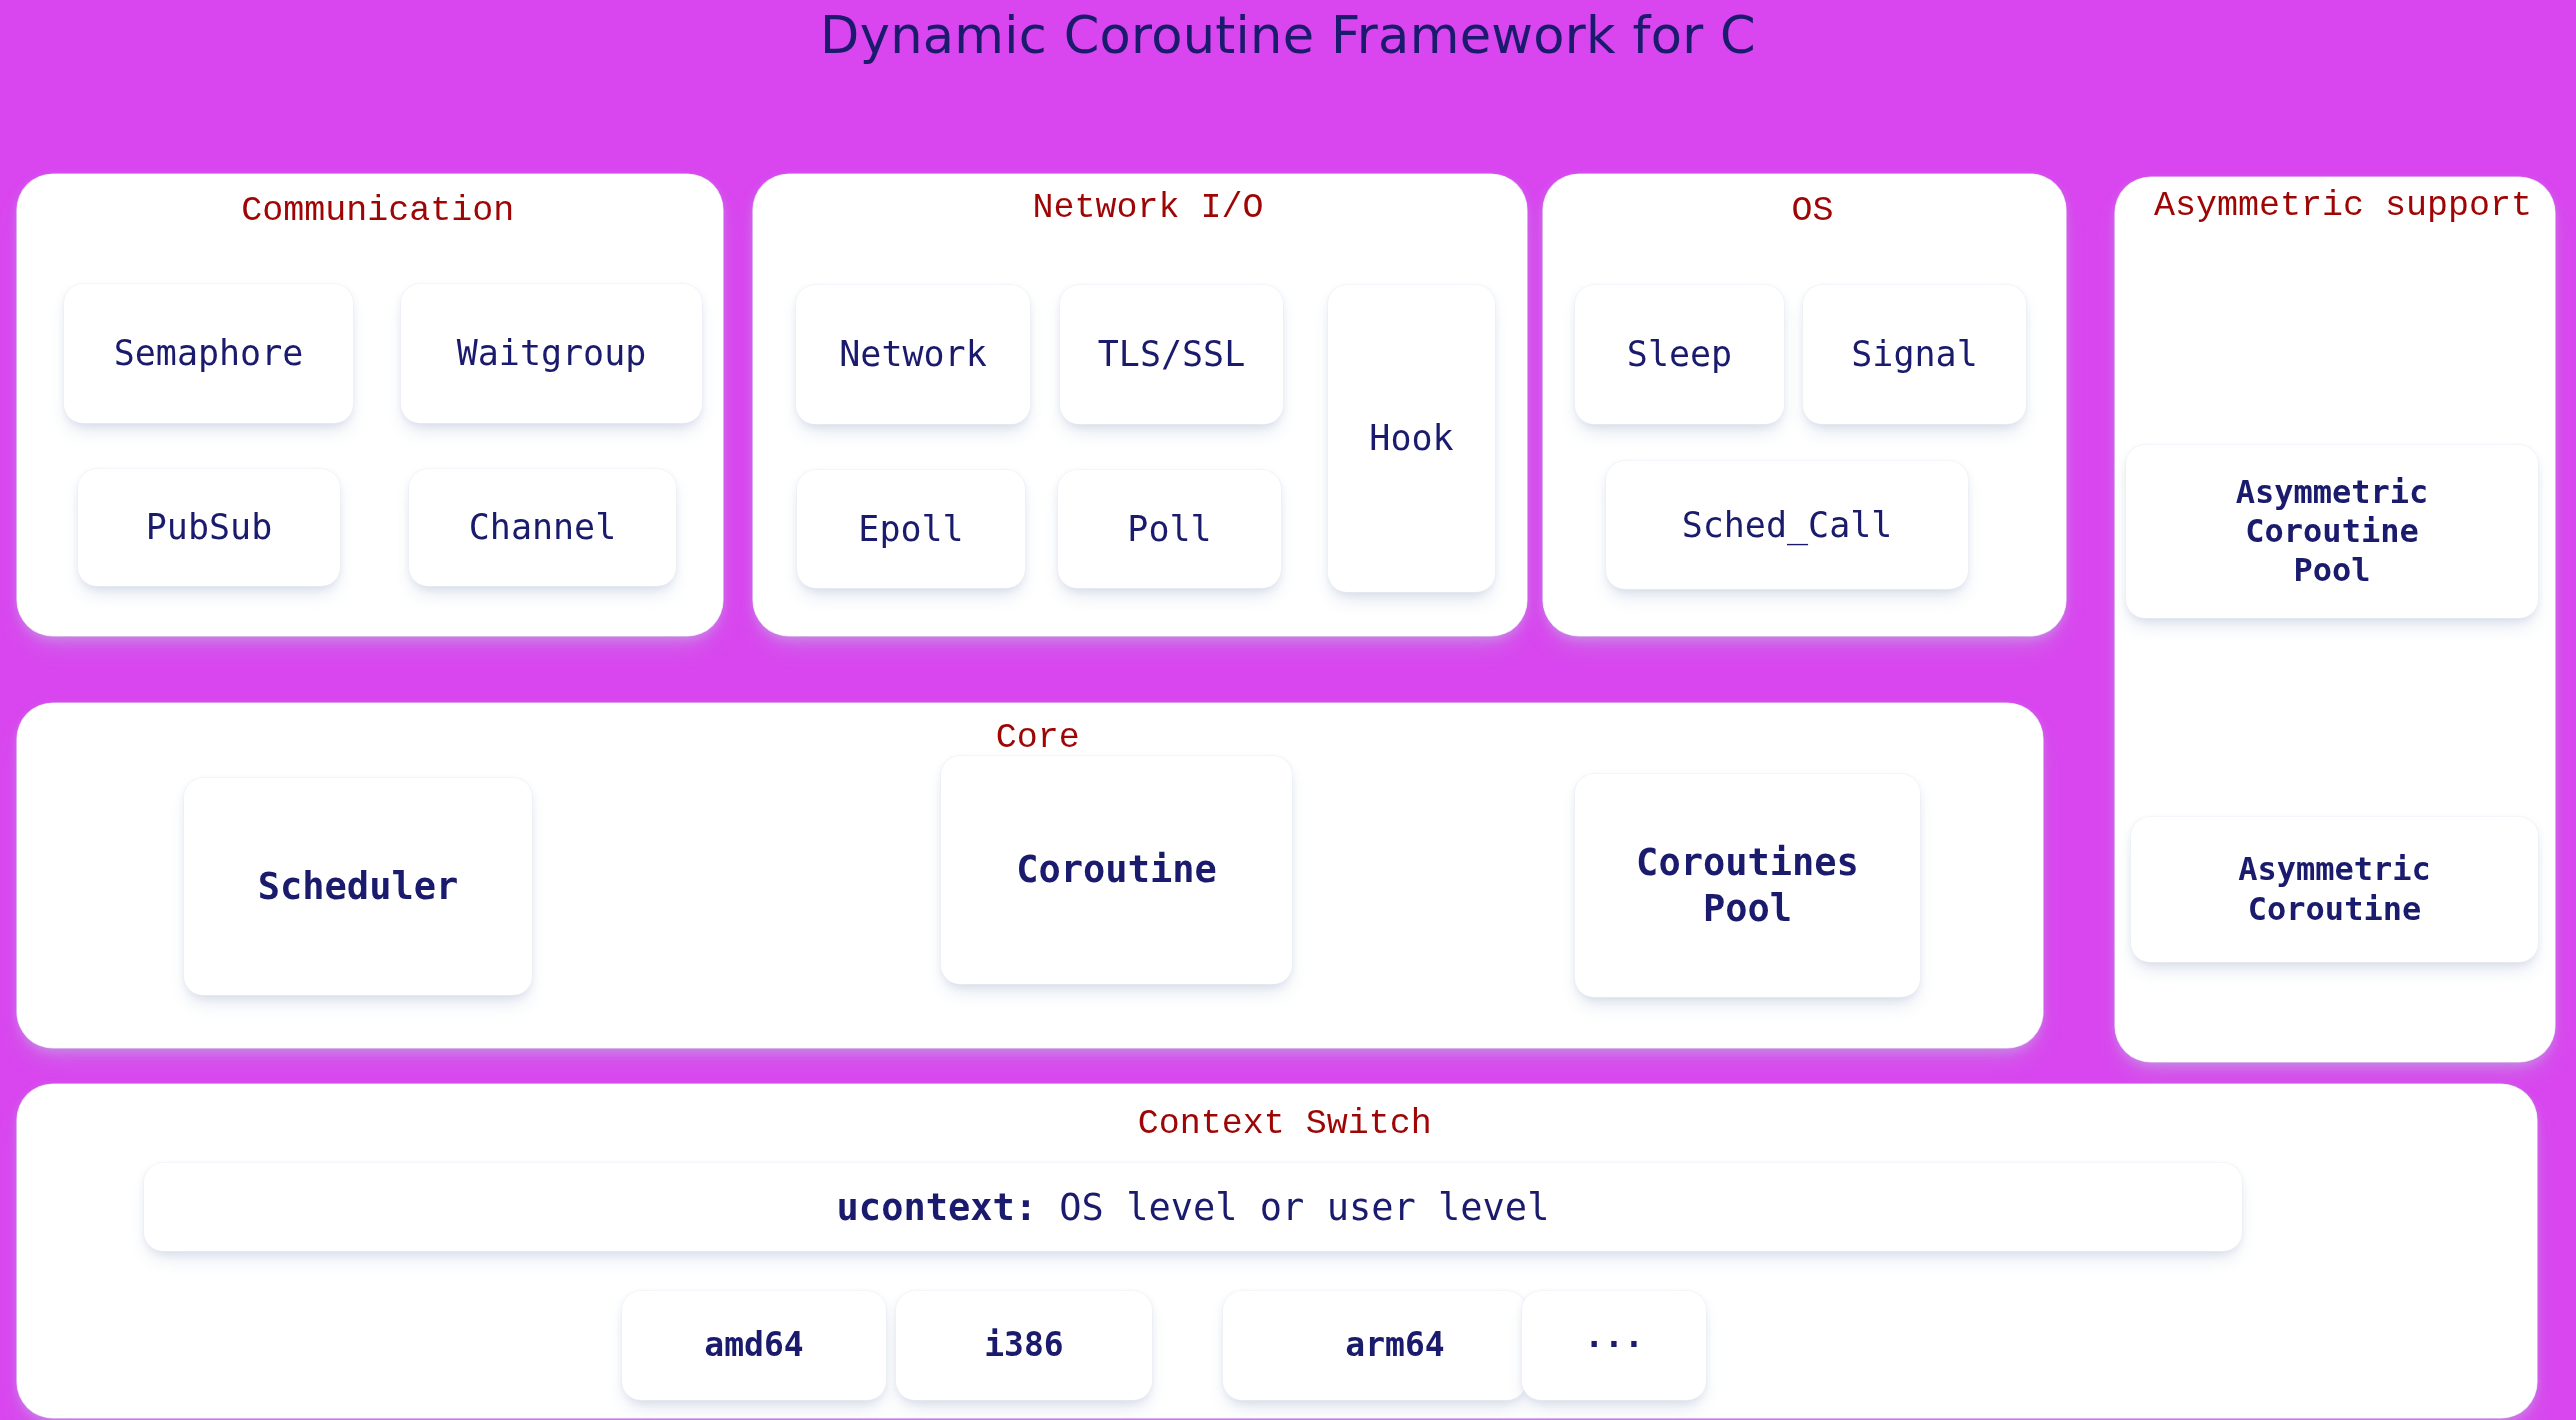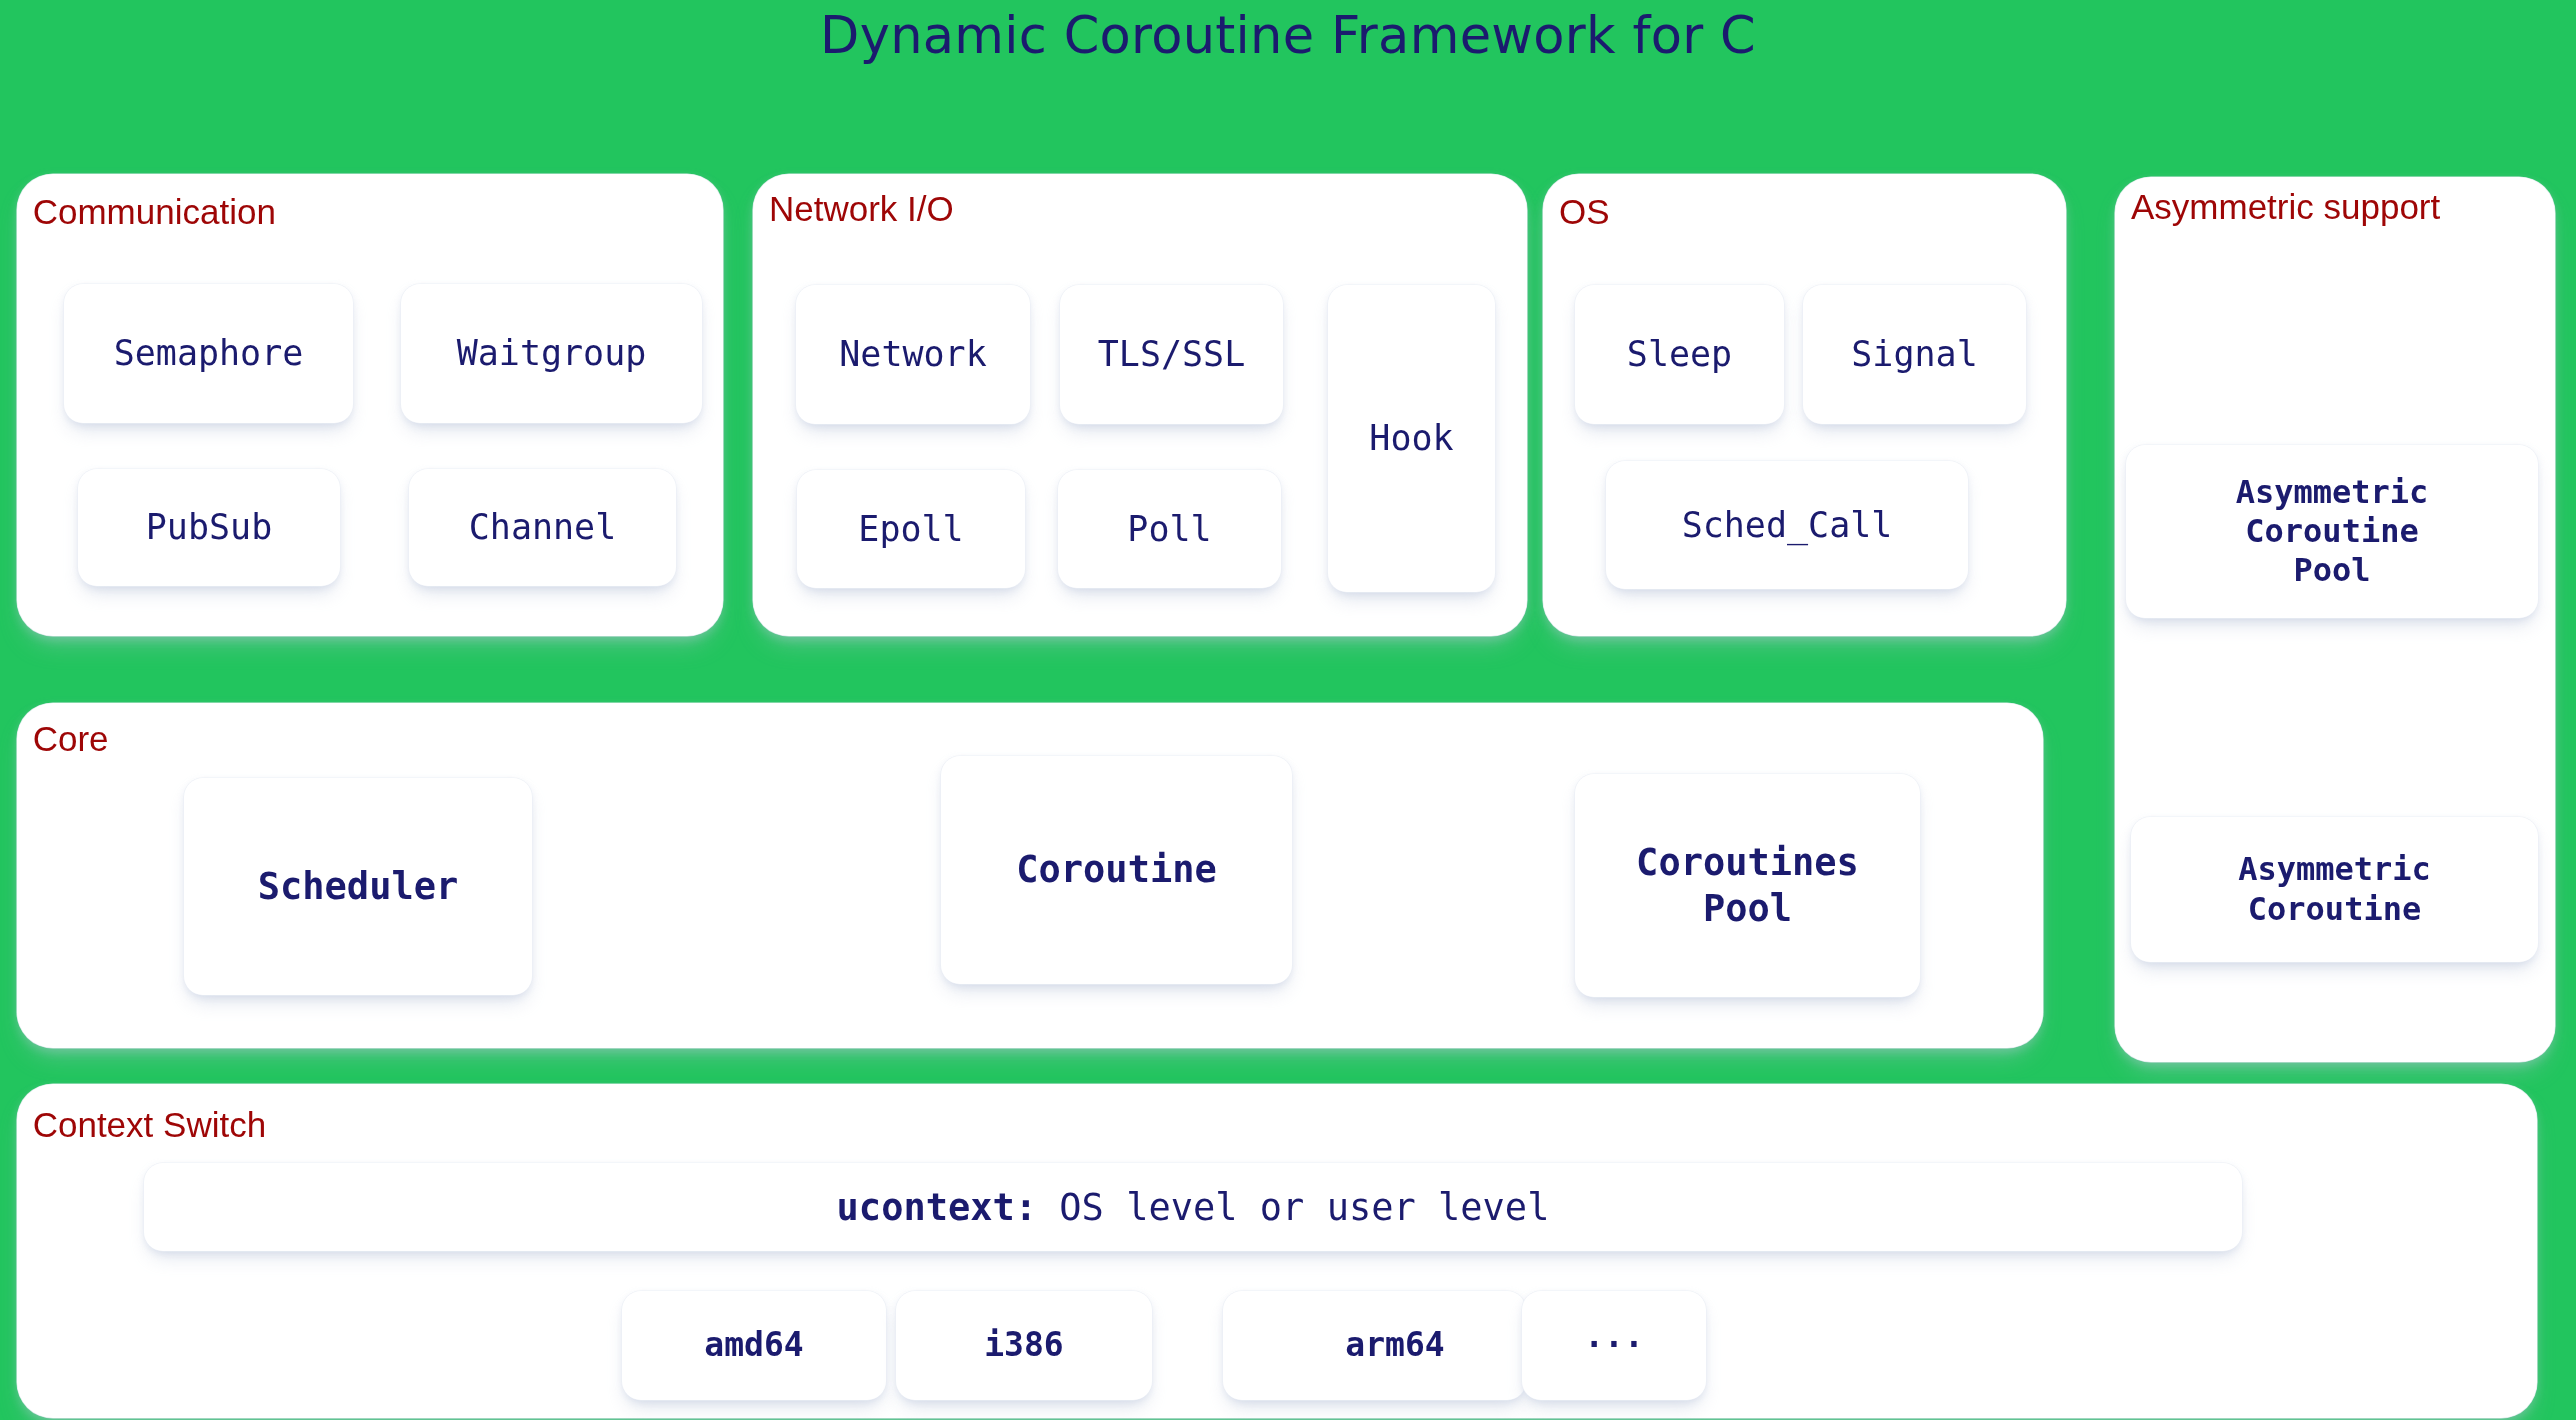--- a/index.html
+++ b/index.html
@@ -9,21 +9,21 @@
     background: #ffffff;
   }
   body {
     font-family: "Liberation Sans", sans-serif;
   }
 
   #canvas {
     position: relative;
     width: 2576px;
     height: 1420px;
-    background: #22c55e;
+    background: #d946ef;
     overflow: hidden;
   }
 
   
   .page-title {
     position: absolute;
     left: 0;
     top: 7.8px;
     width: 2576px;
     text-align: center;
@@ -40,24 +40,24 @@
     position: absolute;
     background: #ffffff;
     border-radius: 36px;
     box-shadow:
       0 0 0 0.6px rgba(232,236,244,0.9),
       0 14.5px 25.6px -9px rgba(180,192,214,0.42),
       0 3.3px 10px rgba(196,206,226,0.30);
   }
   .group-title {
     position: absolute;
-    left: 16px;
+    left: 8px;
     width: 100%;
-    text-align: left;
-    font-family: Liberation Sans, sans-serif;
+    text-align: center;
+    font-family: Liberation Mono, monospace;
     font-size: 35px;
     line-height: 1;
     color: #9e0606;
     white-space: nowrap;
   }
 
   
   .card {
     position: absolute;
     background: #ffffff;

